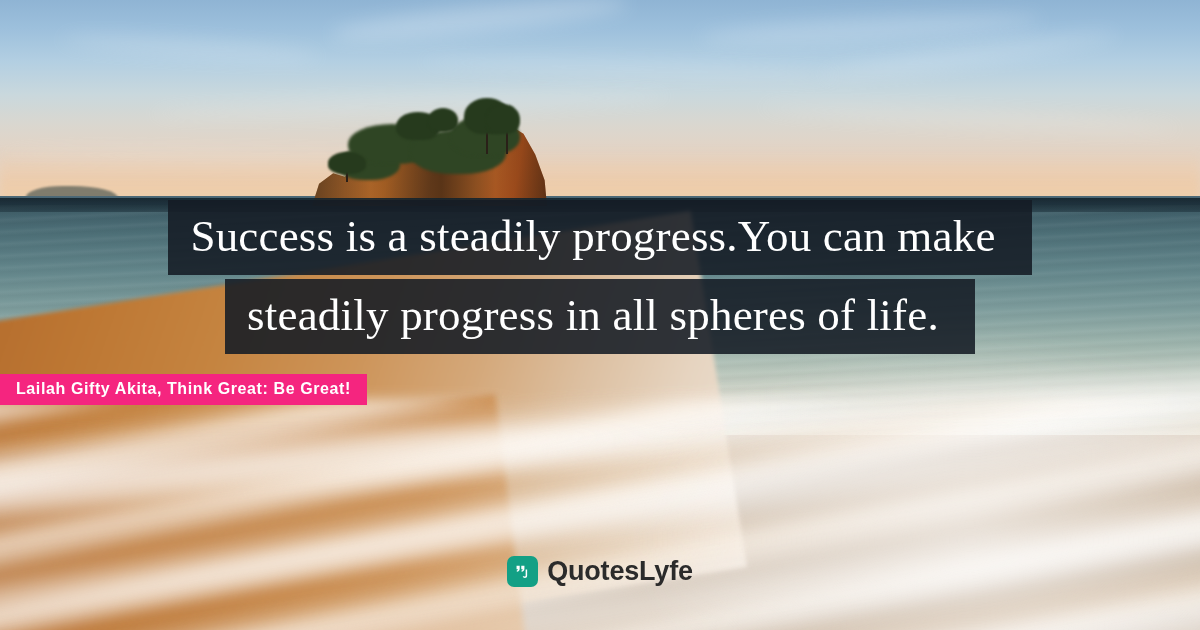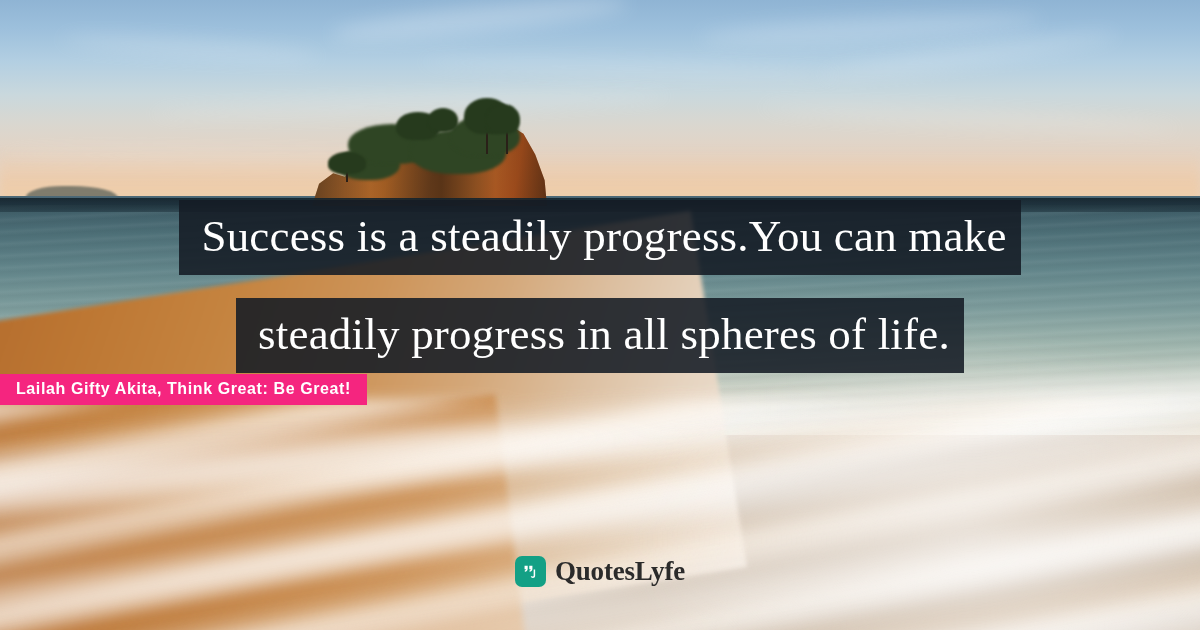--- a/index.html
+++ b/index.html
@@ -198,23 +198,23 @@
     display: flex; flex-direction: column; align-items: center;
   }
   .qline {
     display: inline-block;
     background: rgba(20,27,36,0.88);
     color: #ffffff;
     font-family: "Liberation Serif", serif;
     font-size: 45px;
     line-height: 1.0;
     letter-spacing: .2px;
-    padding: 14px 14px 16px 22px;
-  }
-  .qline.l2 { margin-top: 23px; }
+    padding: 14px 36px 16px 22px;
+  }
+  .qline.l2 { margin-top: 4px; }
 
   .attrib-wrap {
     position: absolute; left: 0; top: 374px; width: 100%;
     display: flex; justify-content: flex-start;
   }
   .attrib {
     background: #f5257f;
     color: #ffffff;
     font-family: "Liberation Sans", sans-serif;
     font-size: 16px;
@@ -228,21 +228,21 @@
   .logo-wrap {
     position: absolute; left: 0; top: 556px; width: 100%;
     display: flex; justify-content: center; align-items: center; gap: 9px;
   }
   .logo-mark {
     width: 31px; height: 31px; border-radius: 7px;
     background: #13a085;
     display: flex; align-items: center; justify-content: center;
   }
   .logo-text {
-    font-family: Liberation Serif, serif;
+    font-family: Liberation Sans, sans-serif;
     font-size: 27px;
     font-weight: bold;
     color: #2b2b2b;
     letter-spacing: -0.2px;
   }
 </style>
 </head>
 <body>
 
 <div id="canvas">

